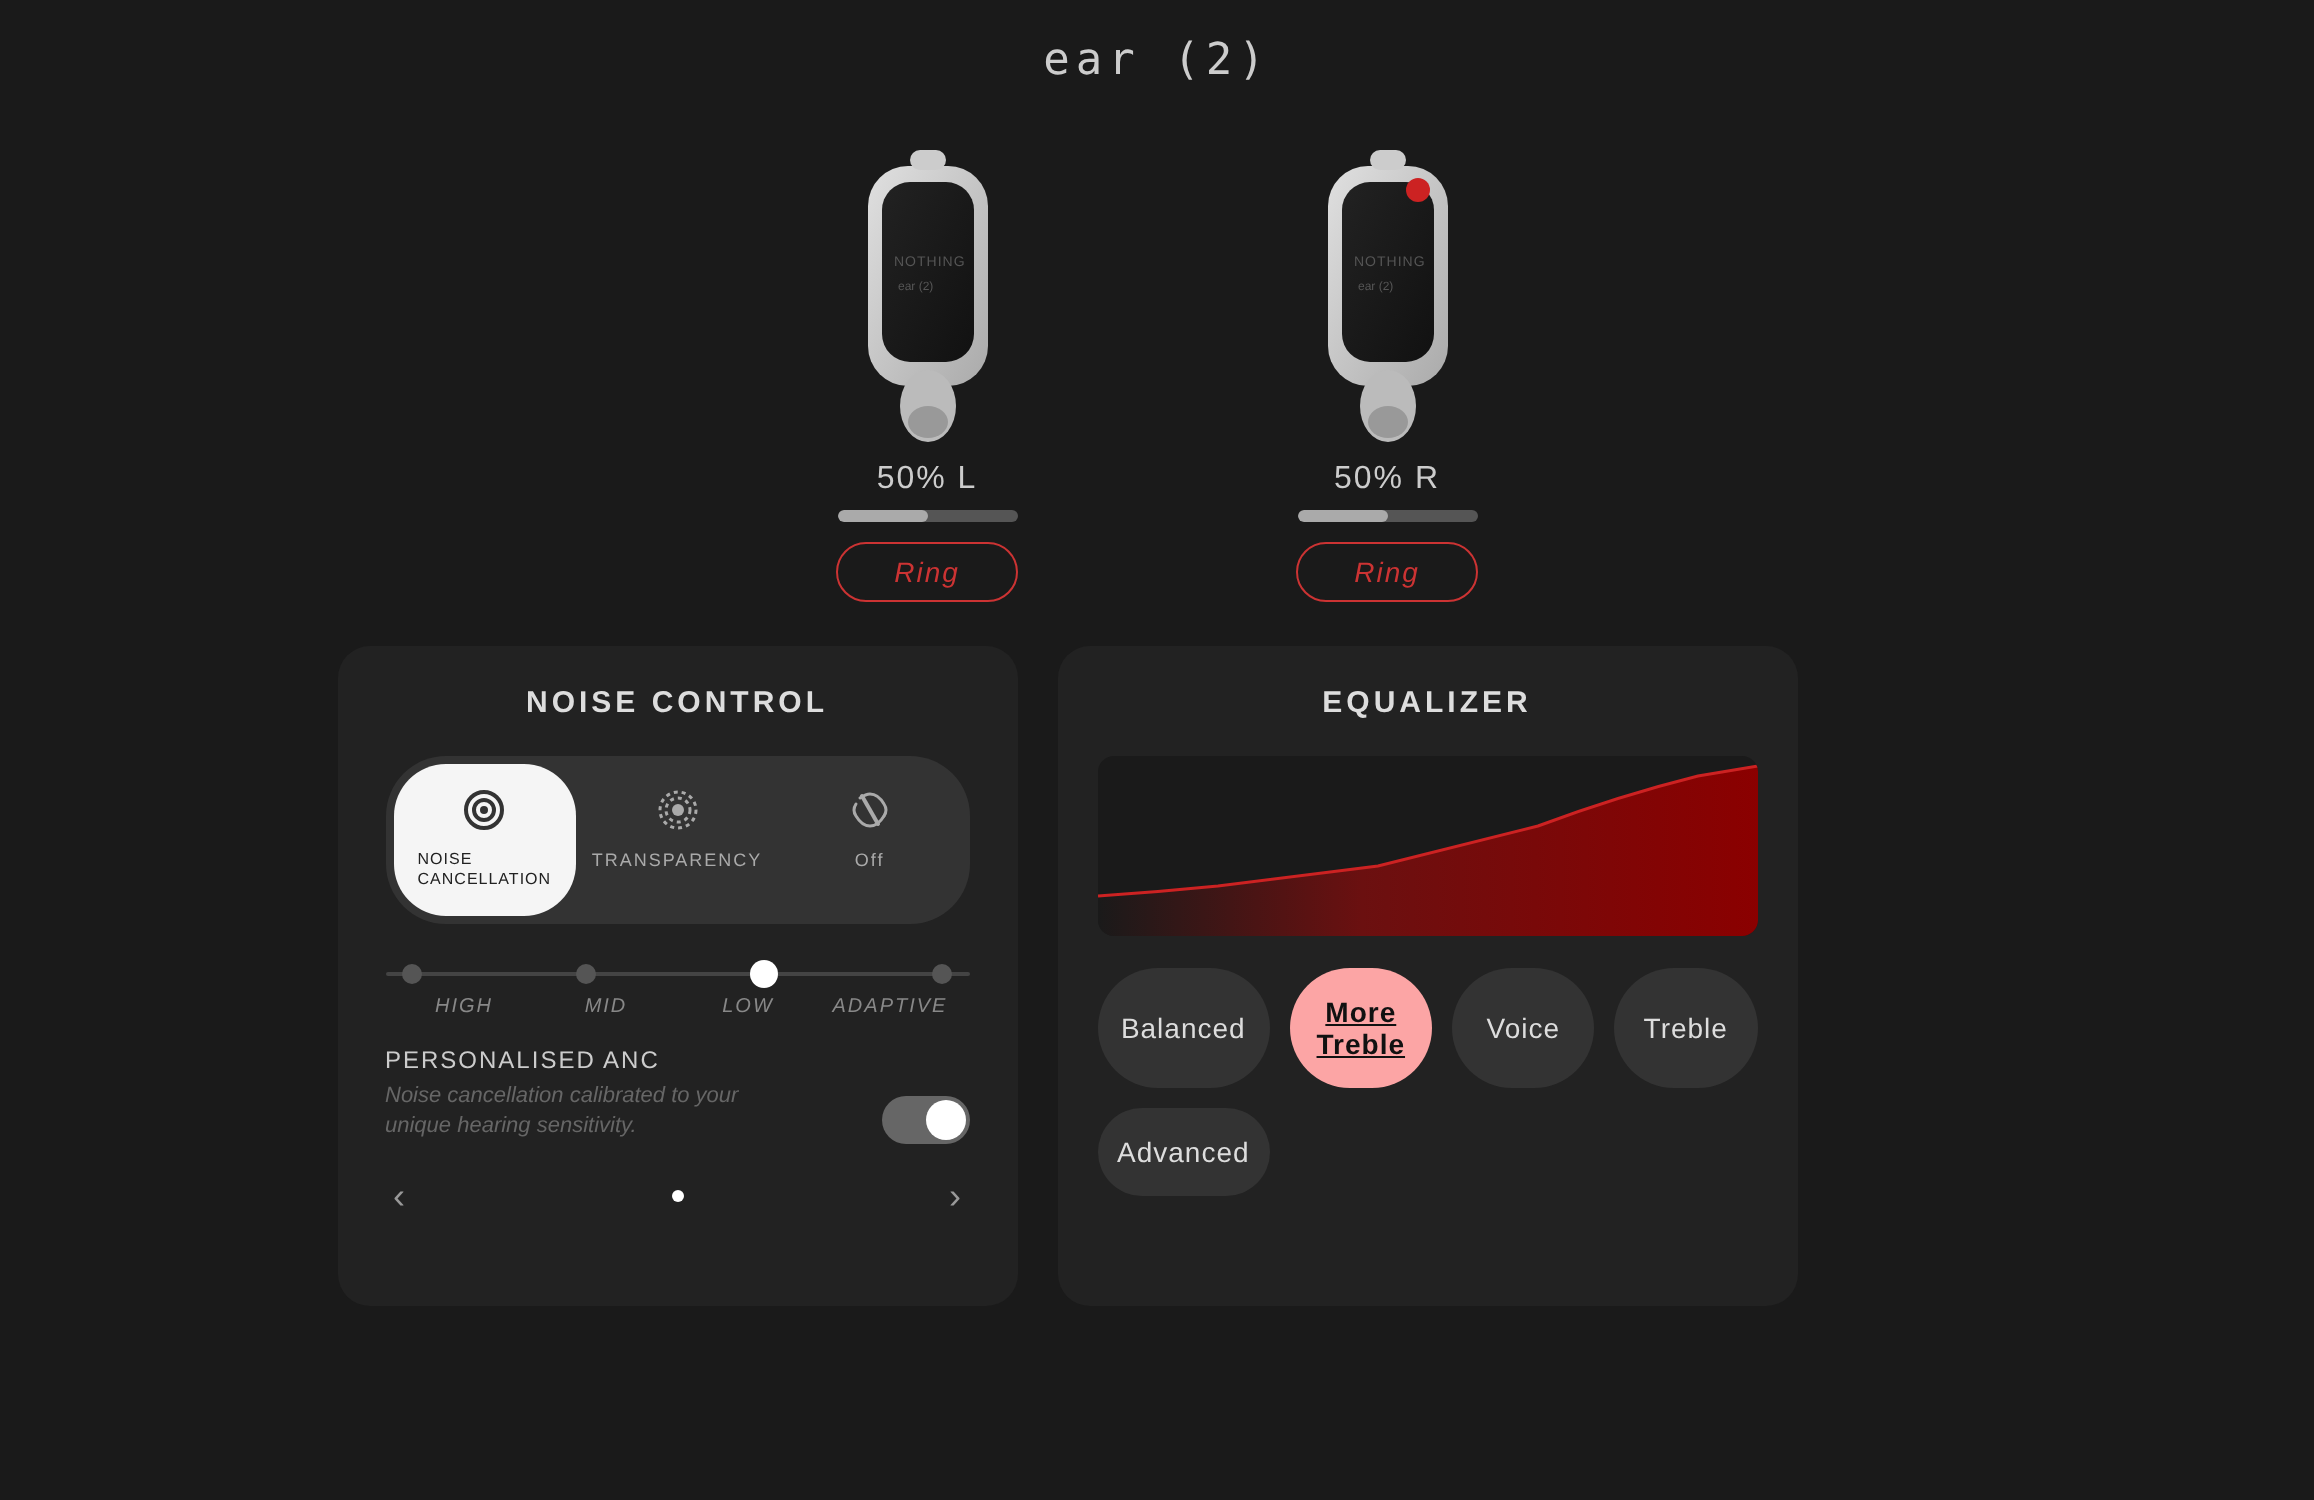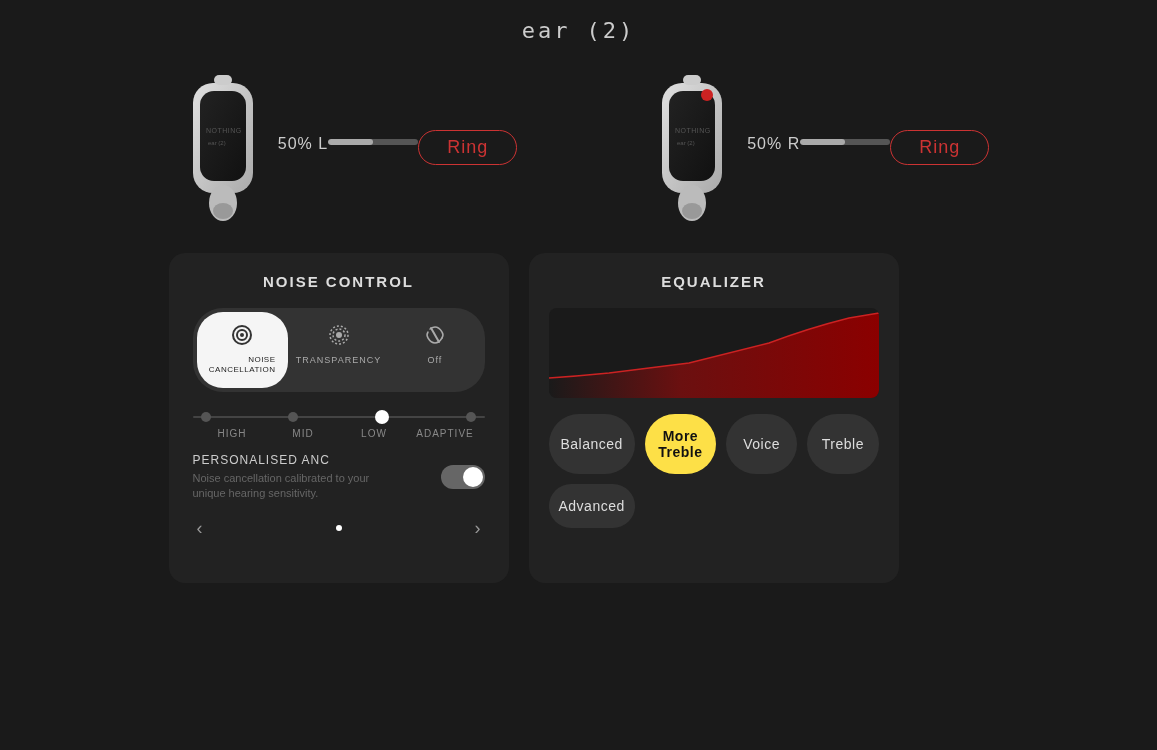--- a/index.html
+++ b/index.html
@@ -40,21 +40,21 @@
     
     .earbuds-section {
       display: flex;
       justify-content: center;
       gap: 120px;
       margin-top: 10px;
     }
 
     .earbud-container {
       display: flex;
-      flex-direction: row;
+      flex-direction: column;
       align-items: center;
     }
 
     .earbud-image {
       width: 110px;
       height: 160px;
       position: relative;
       margin-bottom: 8px;
     }
 
@@ -85,23 +85,24 @@
       background: #aaaaaa;
       border-radius: 3px;
     }
 
     .ring-button {
       border: 1.5px solid #cc3333;
       background: transparent;
       color: #cc3333;
       border-radius: 20px;
       padding: 6px 28px;
-      font-size: 18px;
+      font-size: 14px;
       cursor: pointer;
       letter-spacing: 1px;
+      font-style: italic;
     }
 
     
     .panels-row {
       display: flex;
       gap: 20px;
       width: 820px;
       margin-top: 22px;
     }
 
@@ -156,21 +157,21 @@
     }
 
     .mode-icon {
       font-size: 18px;
       line-height: 1;
     }
 
     .mode-label {
       font-size: 9px;
       letter-spacing: 1px;
-      text-align: right;
+      text-align: left;
       line-height: 1.3;
     }
 
     .anc-dot {
       width: 10px;
       height: 10px;
       border-radius: 50%;
       background: #555;
       cursor: pointer;
     }
@@ -187,46 +188,48 @@
       padding: 0 4px;
       margin-bottom: 14px;
     }
 
     .anc-label-text {
       font-size: 10px;
       color: #888;
       letter-spacing: 1px;
       text-align: center;
       flex: 1;
+      font-style: italic;
     }
 
     
     .personalised-row {
       display: flex;
-      align-items: center;
+      align-items: flex-end;
       justify-content: space-between;
       margin-bottom: 8px;
     }
 
     .personalised-info {
       flex: 1;
     }
 
     .personalised-title {
       font-size: 12px;
       letter-spacing: 1px;
       color: #cccccc;
       margin-bottom: 4px;
     }
 
     .personalised-desc {
       font-size: 11px;
       color: #666;
       line-height: 1.4;
       max-width: 210px;
+      font-style: italic;
     }
 
     .toggle {
       width: 44px;
       height: 24px;
       background: #555555;
       border-radius: 12px;
       position: relative;
       cursor: pointer;
       flex-shrink: 0;
@@ -311,23 +314,24 @@
       border: none;
       background: #333333;
       color: #dddddd;
       font-size: 14px;
       cursor: pointer;
       text-align: center;
       letter-spacing: 0.5px;
     }
 
     .eq-btn.active {
-      background: #fde047;
+      background: #fca5a5;
       color: #111111;
       font-weight: 600;
+      text-decoration: underline;
     }
 
     
     .anc-track-container {
       position: relative;
       padding: 0 8px;
       margin-bottom: 4px;
     }
 
     .anc-track-line {

